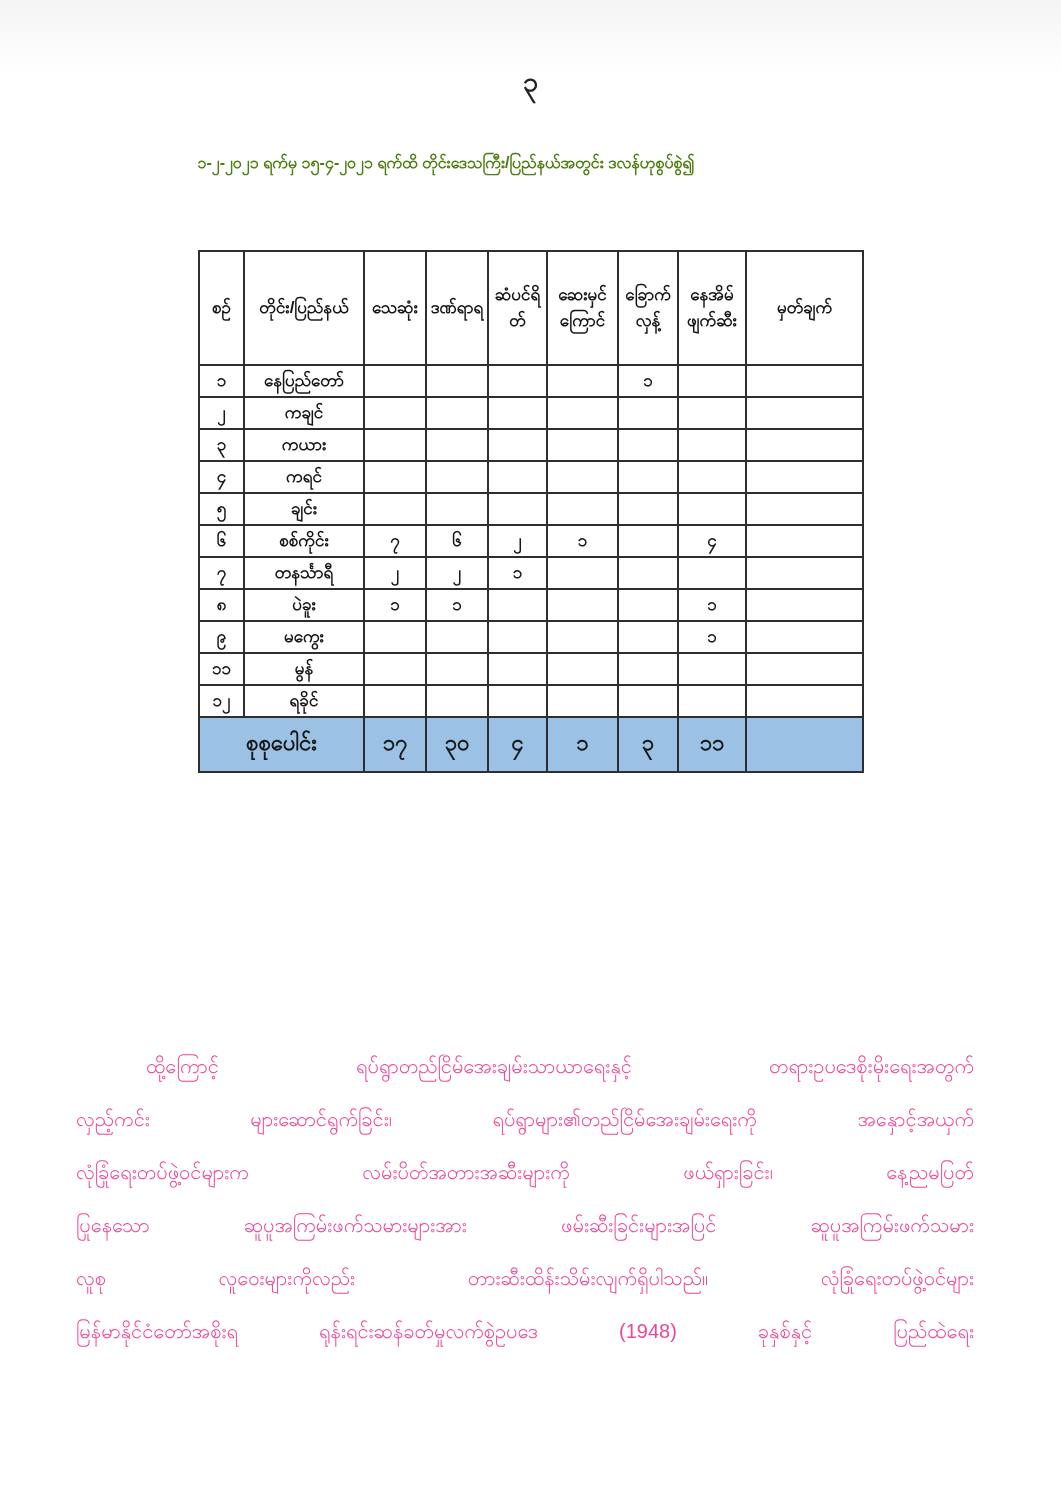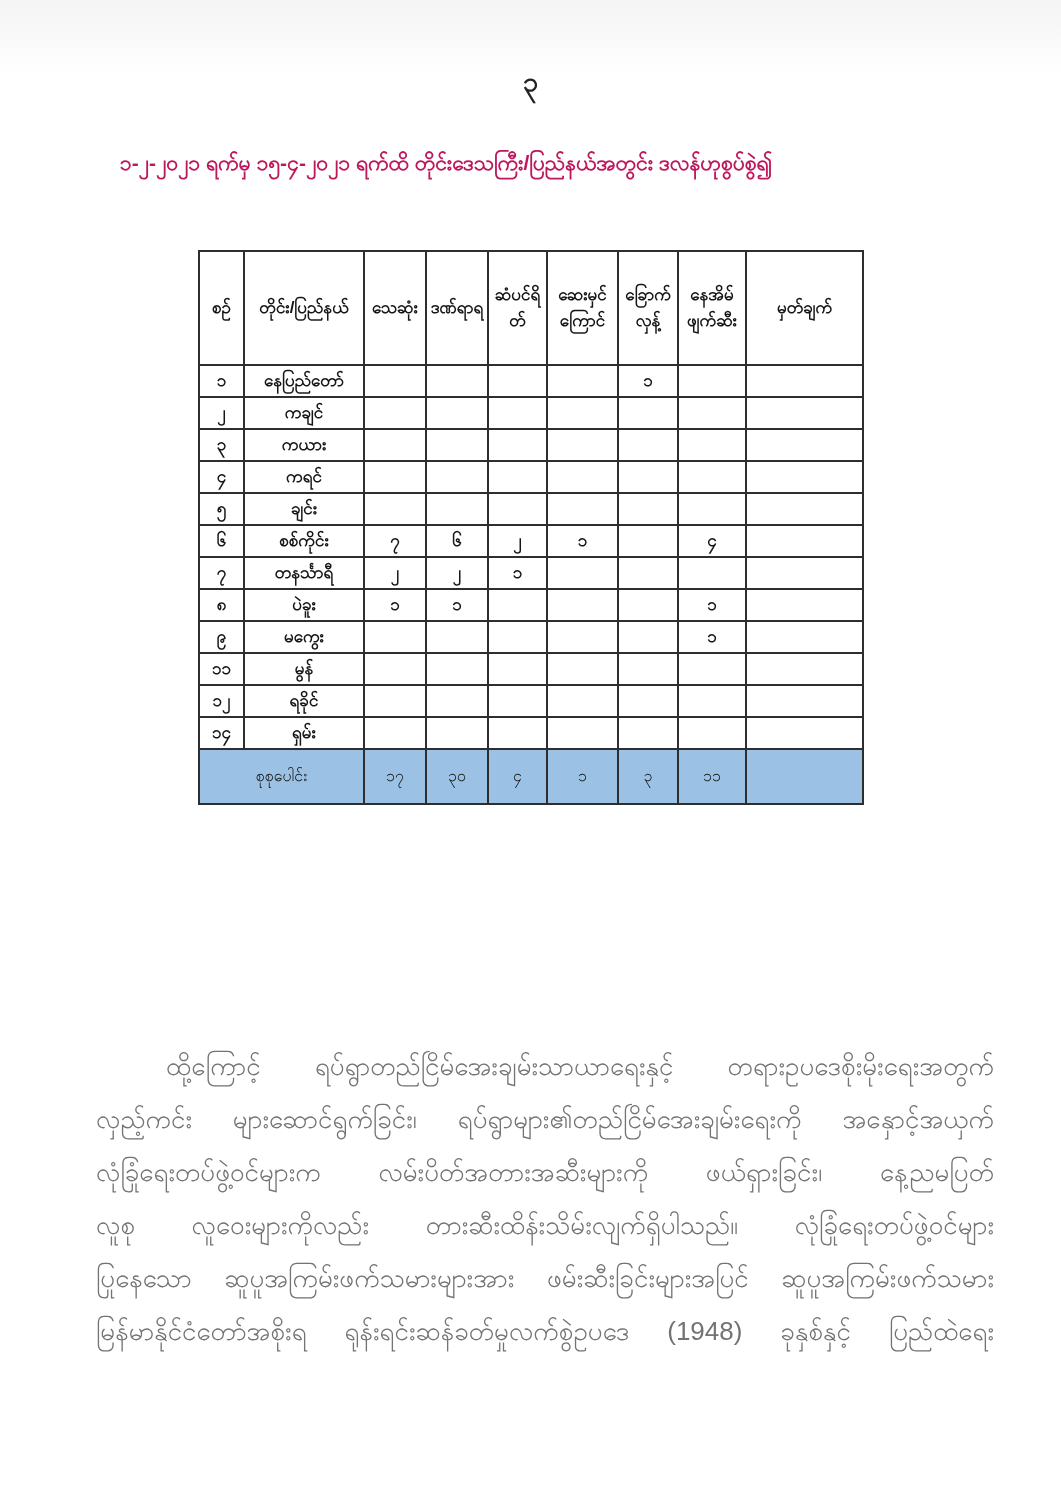--- a/index.html
+++ b/index.html
@@ -38,23 +38,23 @@
     font-weight: 600;
     color: #222;
   }
   .title-block {
     position: absolute;
     top: 144px;
     left: 0;
     width: 892px;
     text-align: center;
     font-weight: bold;
-    font-size: 21px;
+    font-size: 16px;
     line-height: 37px;
-    color: #be185d;
+    color: #4d7c0f;
   }
   table.report-table {
     position: absolute;
     left: 198px;
     top: 250px;
     width: 664px;
     border-collapse: collapse;
     table-layout: fixed;
   }
   .report-table th, .report-table td {
@@ -73,31 +73,31 @@
     line-height: 26px;
     background: #ffffff;
   }
   .report-table tbody td {
     height: 30px;
     font-weight: 600;
     background: #ffffff;
   }
   .report-table tfoot td {
     height: 53px;
-    font-weight: normal;
-    font-size: 16px;
+    font-weight: bold;
+    font-size: 22px;
     background: var(--total-bg, #9bc2e4);
   }
   .para {
     position: absolute;
-    left: 96px;
+    left: 76px;
     top: 1040px;
     width: 898px;
-    font-size: 26px;
-    color: #737373;
+    font-size: 20px;
+    color: #ec4899;
   }
   .para-line {
     height: 53px;
     line-height: 53px;
     overflow: hidden;
     text-align: justify;
     text-align-last: justify;
     white-space: normal;
   }
   .para-line.indent {
@@ -256,48 +256,37 @@
           <td>၁၂</td>
           <td>ရခိုင်</td>
           <td></td>
           <td></td>
           <td></td>
           <td></td>
           <td></td>
           <td></td>
           <td></td>
         </tr>
-        <tr>
-          <td>၁၄</td>
-          <td>ရှမ်း</td>
-          <td></td>
-          <td></td>
-          <td></td>
-          <td></td>
-          <td></td>
-          <td></td>
-          <td></td>
-        </tr>
       </tbody>
     <tfoot>
       <tr class="total-row">
         <td colspan="2">စုစုပေါင်း</td>
         <td>၁၇</td>
         <td>၃၀</td>
         <td>၄</td>
         <td>၁</td>
         <td>၃</td>
         <td>၁၁</td>
         <td></td>
       </tr>
     </tfoot>
   </table>
 
   <div class="para">
     <div class="para-line indent">ထို့ကြောင့် ရပ်ရွာတည်ငြိမ်အေးချမ်းသာယာရေးနှင့် တရားဥပဒေစိုးမိုးရေးအတွက်</div>
     <div class="para-line">လှည့်ကင်း များဆောင်ရွက်ခြင်း၊ ရပ်ရွာများ၏တည်ငြိမ်အေးချမ်းရေးကို အနှောင့်အယှက်</div>
     <div class="para-line">လုံခြုံရေးတပ်ဖွဲ့ဝင်များက လမ်းပိတ်အတားအဆီးများကို ဖယ်ရှားခြင်း၊ နေ့ညမပြတ်</div>
+    <div class="para-line">ပြုနေသော ဆူပူအကြမ်းဖက်သမားများအား ဖမ်းဆီးခြင်းများအပြင် ဆူပူအကြမ်းဖက်သမား</div>
     <div class="para-line">လူစု လူဝေးများကိုလည်း တားဆီးထိန်းသိမ်းလျက်ရှိပါသည်။ လုံခြုံရေးတပ်ဖွဲ့ဝင်များ</div>
-    <div class="para-line">ပြုနေသော ဆူပူအကြမ်းဖက်သမားများအား ဖမ်းဆီးခြင်းများအပြင် ဆူပူအကြမ်းဖက်သမား</div>
     <div class="para-line">မြန်မာနိုင်ငံတော်အစိုးရ ရုန်းရင်းဆန်ခတ်မှုလက်စွဲဥပဒေ (1948) ခုနှစ်နှင့် ပြည်ထဲရေး</div>
   </div>
 
 </div>
 
 </body></html>

